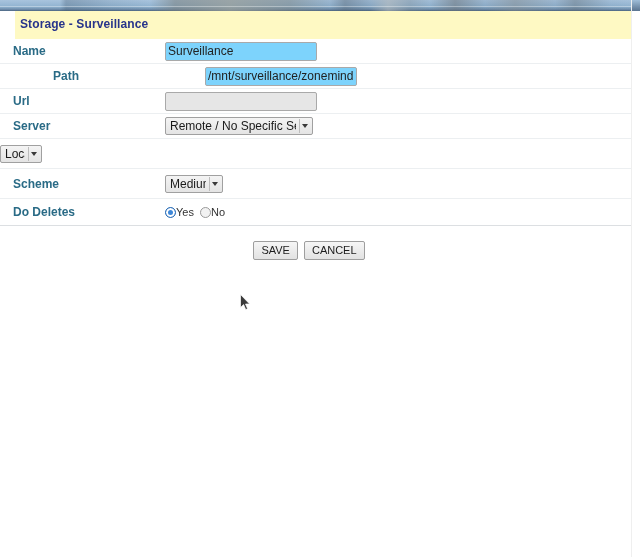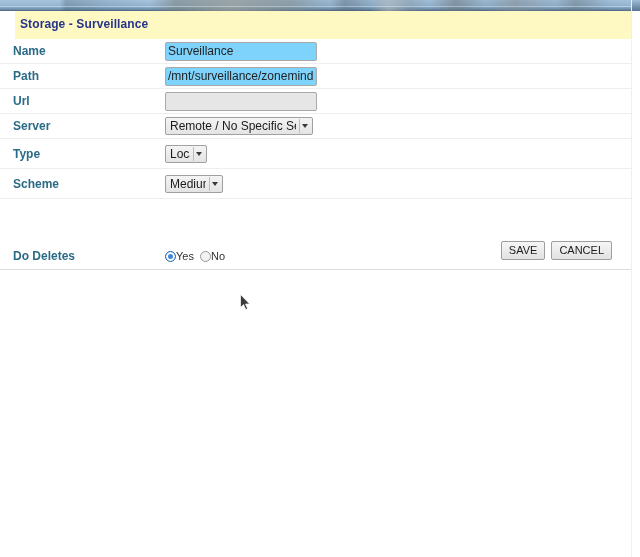--- a/index.html
+++ b/index.html
@@ -93,26 +93,26 @@
     flex: 0 0 165px;
   }
   .row-field {
     flex: 1 1 auto;
     display: flex;
     align-items: center;
   }
 
   
   #row-name   { height: 25px; }
-  #row-path   { height: 25px; }
+  #row-path   { height: 25px; padding-left: 40px; }
   #row-url    { height: 25px; }
   #row-server { height: 25px; }
   #row-type   { height: 30px; }
   #row-scheme { height: 30px; }
-  #row-dodeletes { height: 27px; border-bottom: 1px solid #dcdfe2; margin-top: 44px; }
+  #row-dodeletes { height: 27px; border-bottom: 1px solid #dcdfe2; }
 
   
   .text-input {
     font-family: "Liberation Sans", sans-serif;
     font-size: 12px;
     color: #222222;
     background: #7dd3fc;
     border: 1px solid #a9a9a9;
     border-radius: 2px;
     height: 15px;
@@ -196,21 +196,21 @@
   .radio-item + .radio-item { margin-left: 4px; }
 
   
   #button-bar {
     position: absolute;
     top: 239px;
     left: 0;
     width: 632px;
     height: 22px;
     display: flex;
-    justify-content: flex-end;
+    justify-content: center;
     align-items: center;
     padding-right: 20px;
     box-sizing: border-box;
   }
   .form-button {
     font-family: "Liberation Sans", sans-serif;
     font-size: 11px;
     color: #1c1c1c;
     background-image: linear-gradient(to bottom, #f6f6f6, #e2e2e2);
     border: 1px solid #9e9e9e;
@@ -288,21 +288,20 @@
         <select class="select-input" id="select-server">
           <option>Remote / No Specific Server</option>
         </select>
         <span class="sep"></span>
         <span class="arrow"></span>
       </span>
     </div>
   </div>
 
   <div class="form-row" id="row-type">
-    <div class="row-label">Type</div>
     <div class="row-field">
       <span class="select-wrap">
         <select class="select-input" id="select-type">
           <option>Local</option>
         </select>
         <span class="sep"></span>
         <span class="arrow"></span>
       </span>
     </div>
   </div>

